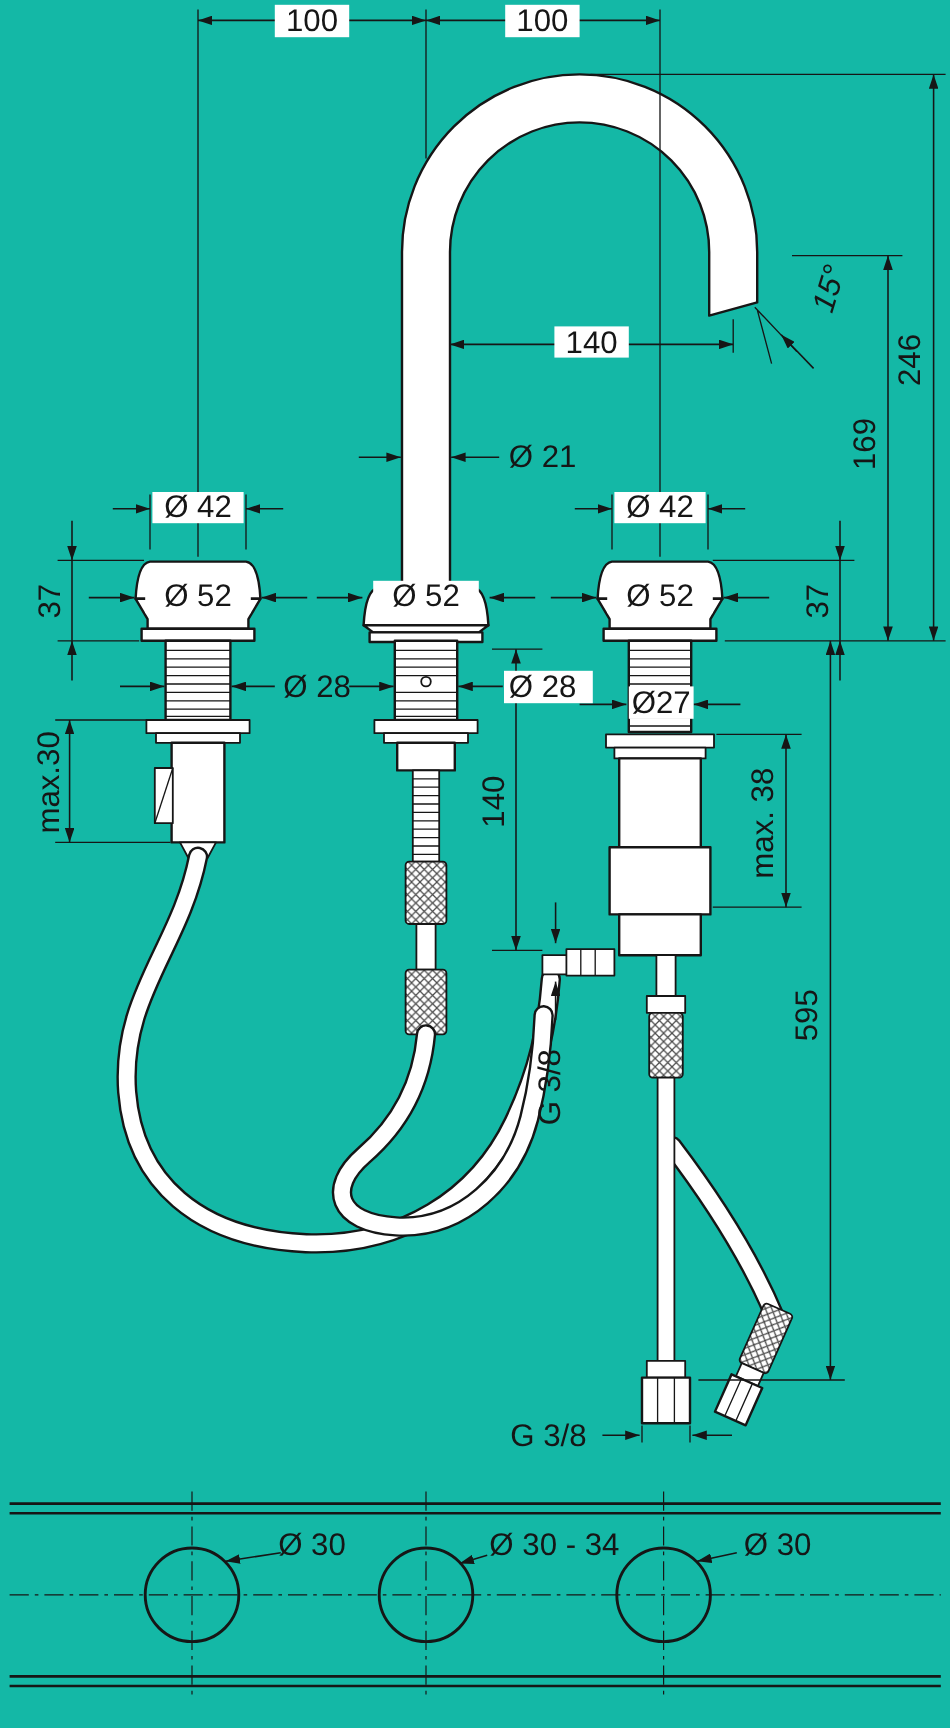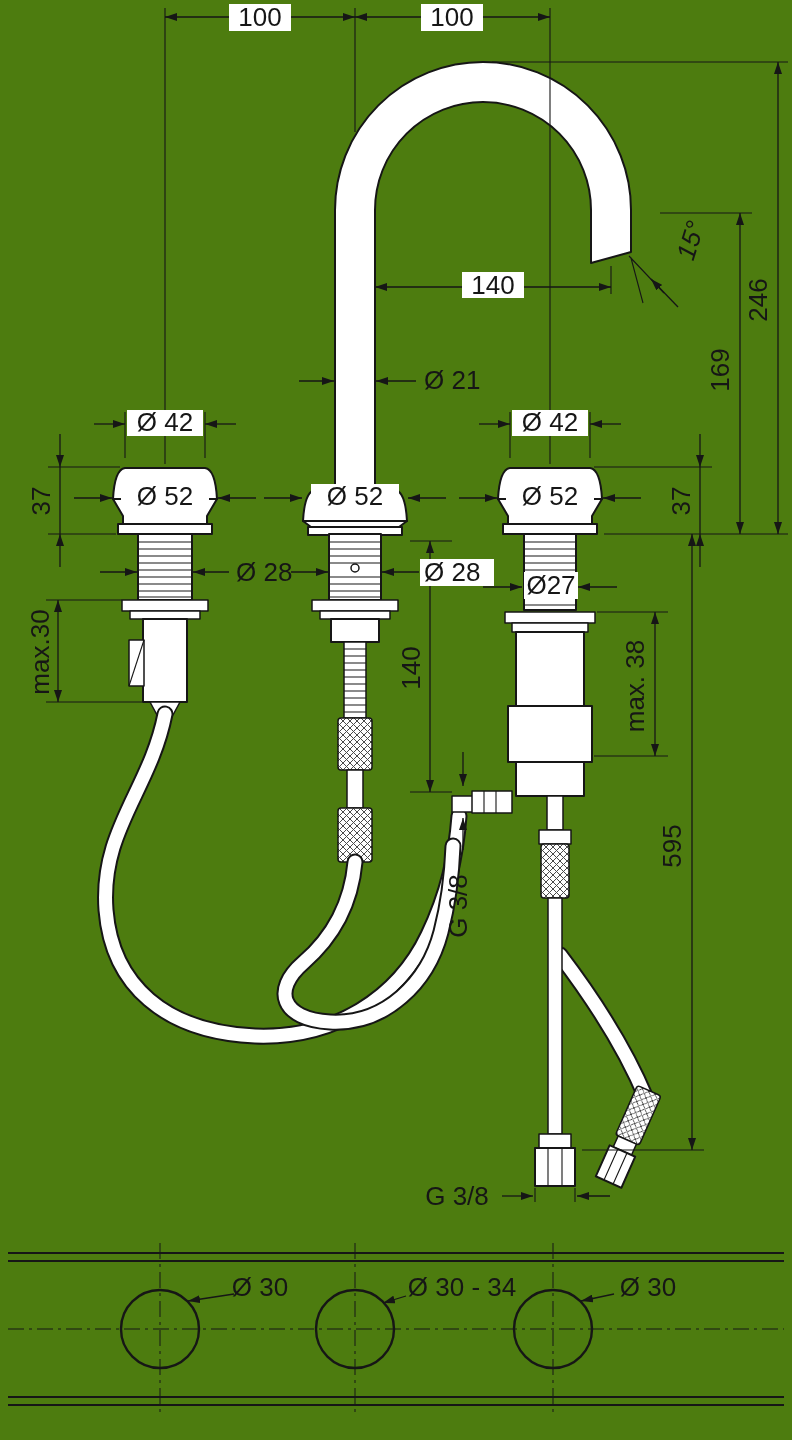--- a/index.html
+++ b/index.html
@@ -1,16 +1,16 @@
 <!DOCTYPE html>
 <html><head>
 <meta charset="utf-8">
 <style>
   html,body{margin:0;padding:0;background:#fff;}
-  .page{width:792px;height:1440px;background:#4d7c0f;position:relative;overflow:hidden;}
+  .page{width:792px;height:1440px;background:#14b8a6;position:relative;overflow:hidden;}
   svg{display:block;}
   text{font-family:"Liberation Sans","DejaVu Sans",sans-serif;font-size:26px;fill:#161616;}
   .dim{stroke:#161616;stroke-width:1.3;fill:none;}
   .thin{stroke:#161616;stroke-width:1.1;fill:none;}
   .part{fill:#fff;stroke:#161616;stroke-width:2;stroke-linejoin:round;}
   .part15{fill:#fff;stroke:#161616;stroke-width:1.5;stroke-linejoin:round;}
   .wbg{fill:#fff;}
   .hoseO{fill:none;stroke:#161616;stroke-width:17;stroke-linecap:round;}
   .hoseI{fill:none;stroke:#fff;stroke-width:13;stroke-linecap:round;}
   .braid{fill:url(#braidpat);stroke:#161616;stroke-width:1.5;}

